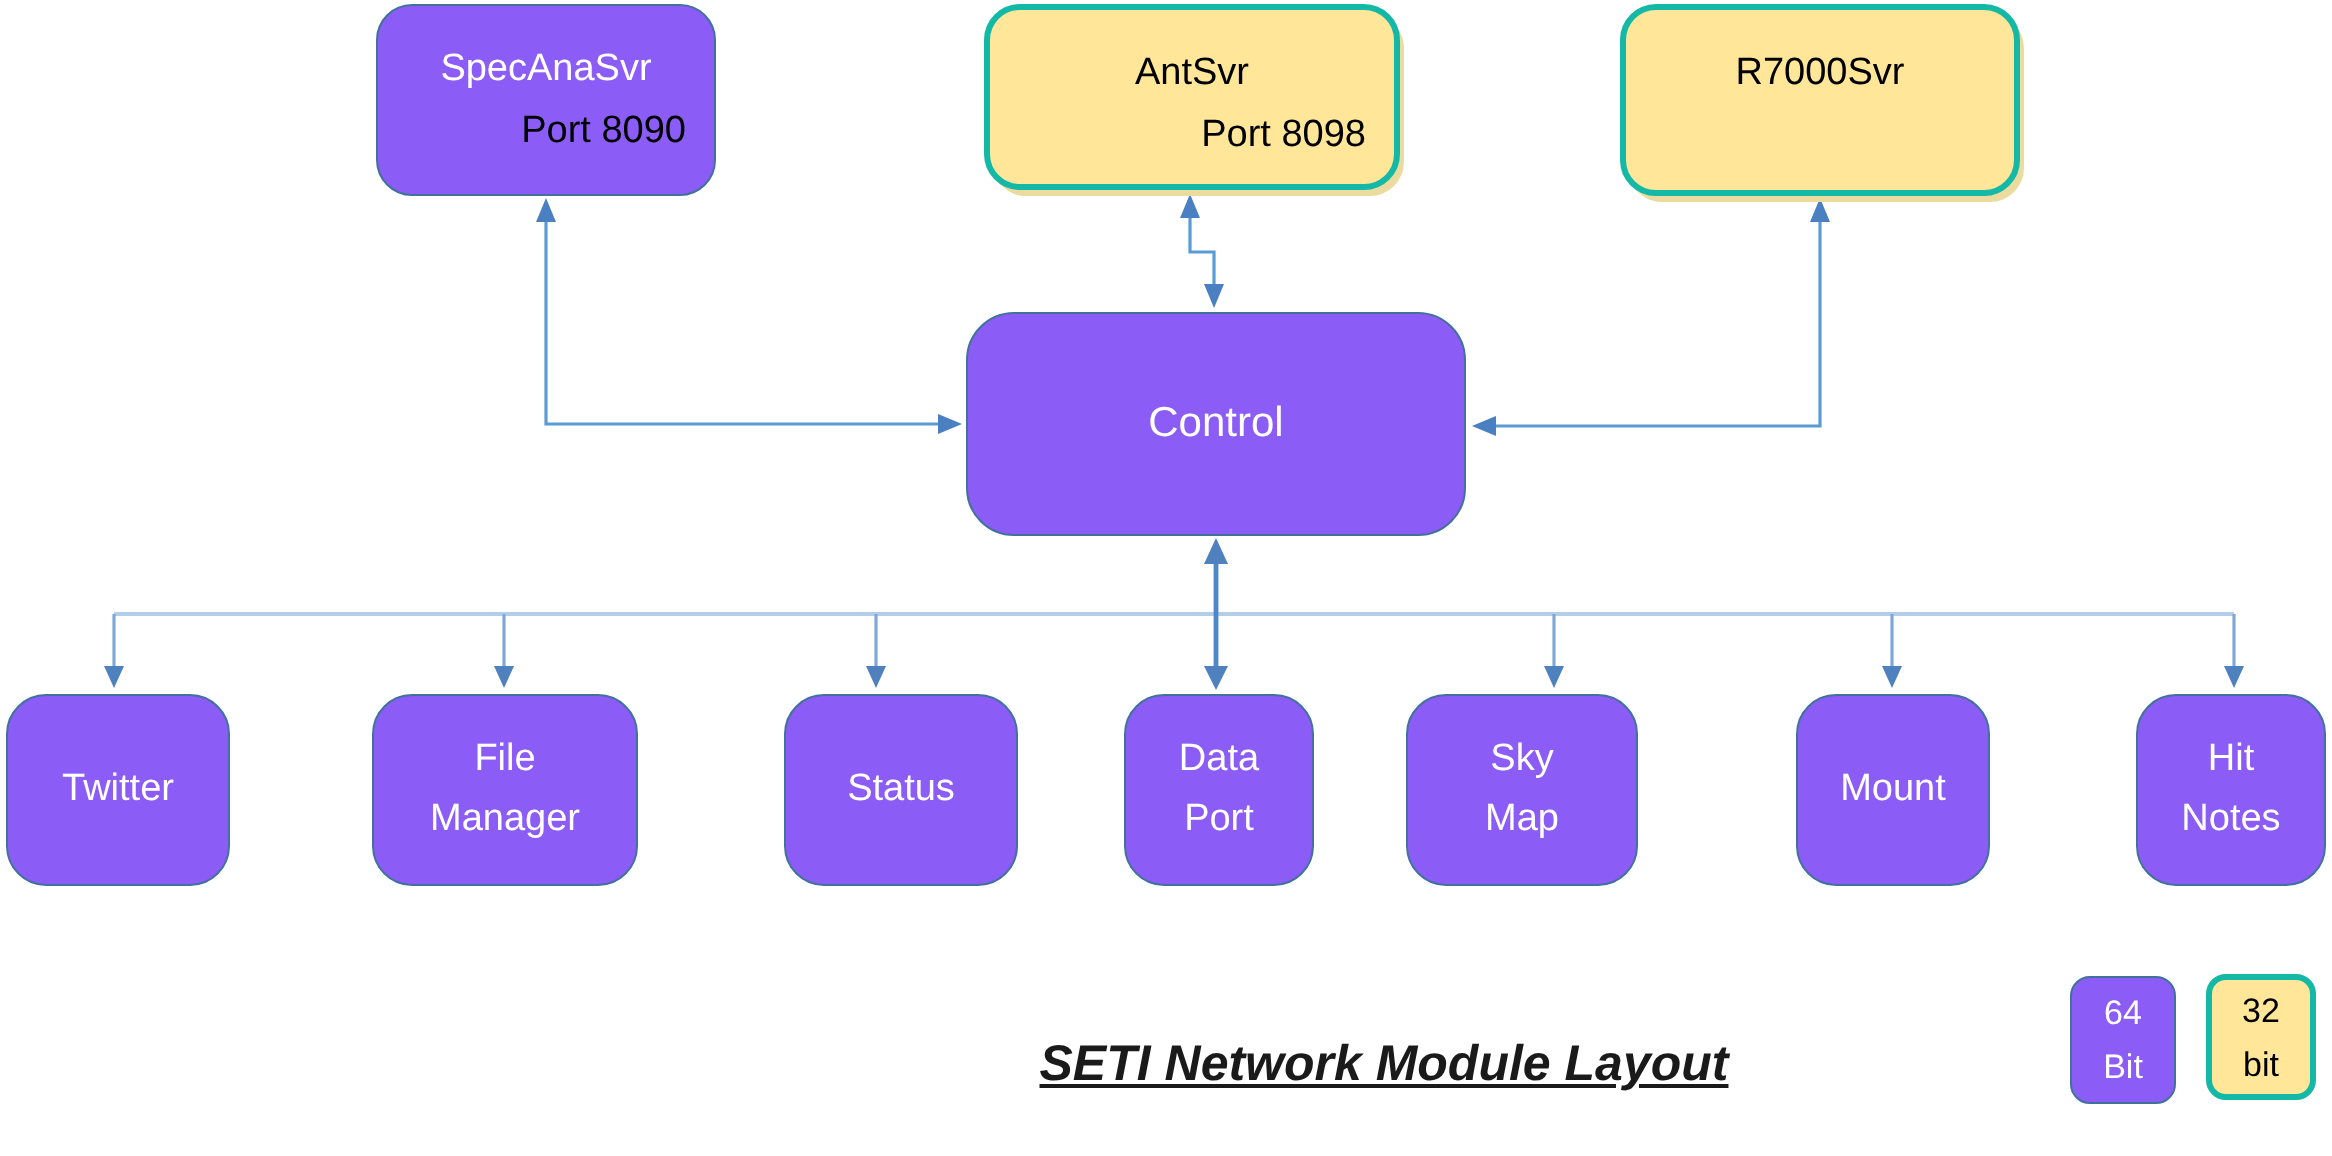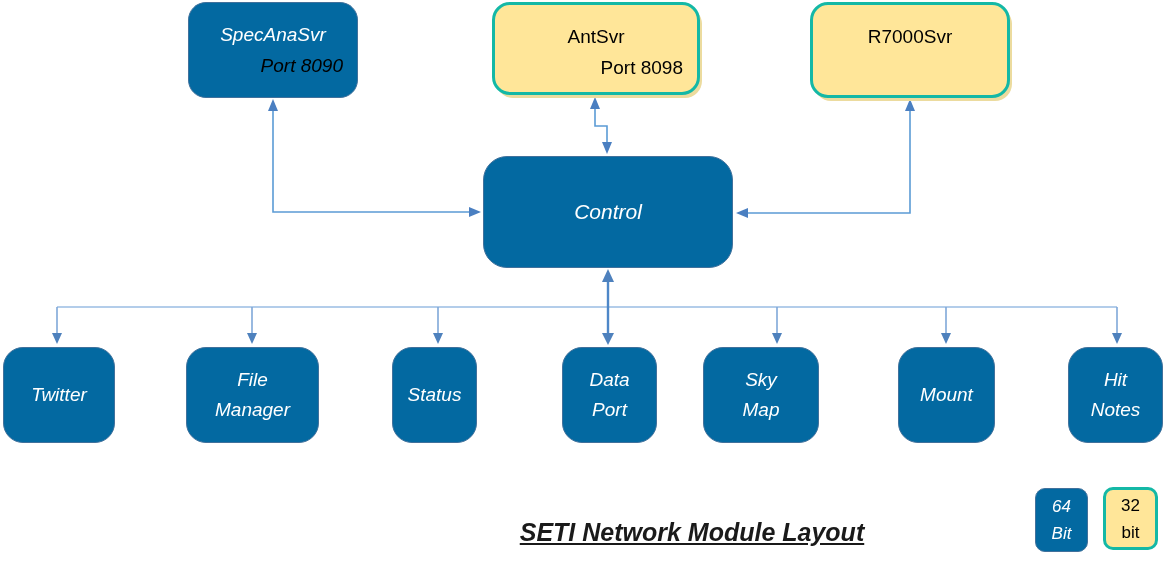--- a/index.html
+++ b/index.html
@@ -19,24 +19,23 @@
   .node {
     position: absolute;
     box-sizing: border-box;
     display: flex;
     flex-direction: column;
     align-items: center;
     justify-content: center;
     text-align: center;
   }
   .blue {
-    background: #0369a1;
+    background: #8b5cf6;
     border: 1px solid #41719C;
     color: #ffffff;
-    font-style: italic;
   }
   .yellow {
     background: #FFE699;
     border: 3px solid #14b8a6;
     color: #000000;
   }
   .server {
     height: 96px;
     border-radius: 18px;
     font-size: 19px;
@@ -67,21 +66,21 @@
   }
   .module {
     top: 347px;
     height: 96px;
     border-radius: 20px;
     font-size: 19px;
     line-height: 30px;
   }
   #node-twitter      { left: 3px;    width: 112px; }
   #node-file-manager { left: 186px;  width: 133px; }
-  #node-status       { left: 392px;  width: 85px; }
+  #node-status       { left: 392px;  width: 117px; }
   #node-data-base    { left: 562px;  width: 95px; }
   #node-sky-map      { left: 703px;  width: 116px; }
   #node-mount        { left: 898px;  width: 97px; }
   #node-hit-notes    { left: 1068px; width: 95px; }
 
   .legend-node {
     border-radius: 10px;
     font-size: 17px;
     line-height: 27px;
   }

